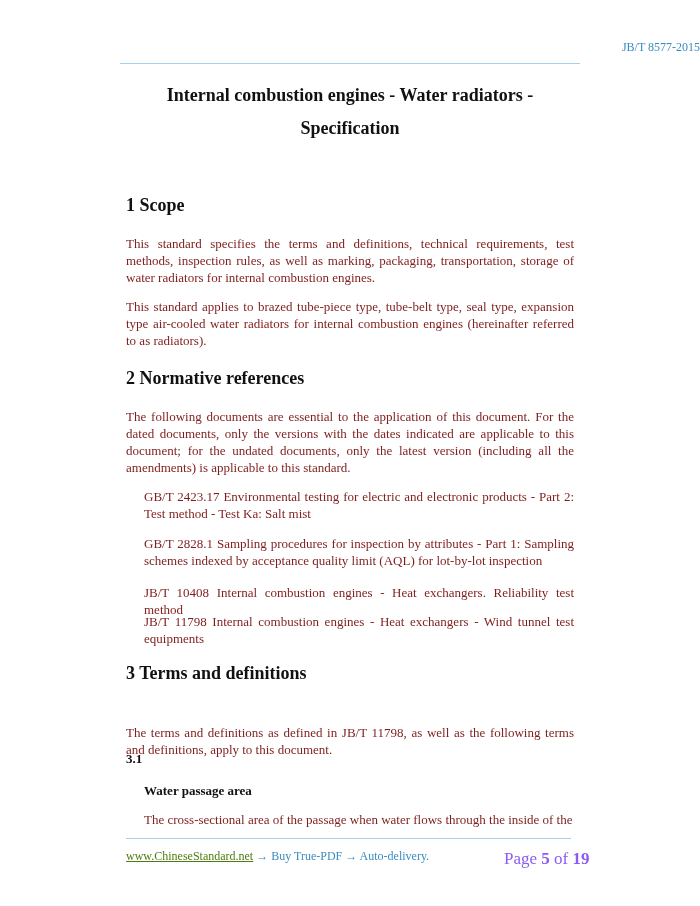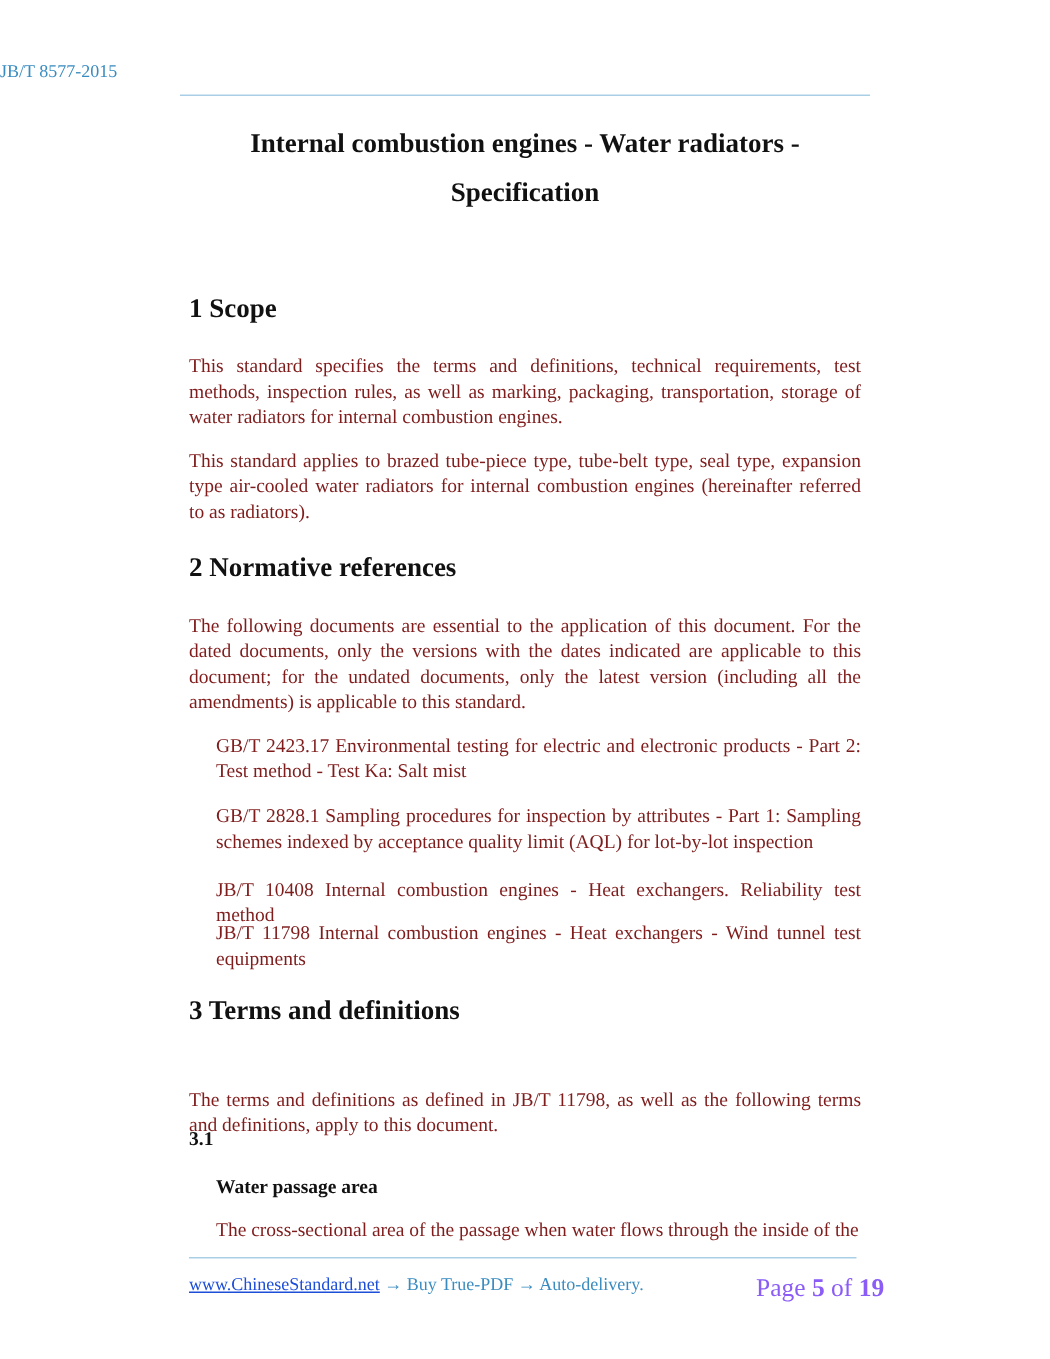--- a/index.html
+++ b/index.html
@@ -1,31 +1,31 @@
 <!DOCTYPE html>
 <html><head>
 <meta charset="utf-8">
 <style>
   html, body { margin: 0; padding: 0; background: #ffffff; }
   body { width: 700px; height: 906px; position: relative; overflow: hidden;
          font-family: "Liberation Serif", "DejaVu Serif", serif; color: #111; }
-  .header-code { position: absolute; top: 40px; left: 0; width: 700px; text-align: left;
+  .header-code { position: absolute; top: 40px; left: 0; width: 700px; text-align: right;
                  font-size: 12px; color: #3a8cc0; }
   .header-rule { position: absolute; top: 63px; left: 120px; width: 460px; height: 1px; background: #a9cfe6; }
   .title { position: absolute; left: 0; width: 700px; text-align: center; font-weight: bold; font-size: 18px; color: #111; font-family: Liberation Serif, serif; }
   .t1 { top: 85px; }
   .t2 { top: 118px; }
   .h1 { position: absolute; left: 126px; font-weight: bold; font-size: 18px; color: #111; }
   .para { position: absolute; left: 126px; width: 448px; font-size: 13px; line-height: 17px;
           text-align: justify; color: #7f1d1d; }
   .ind { left: 144px; width: 430px; }
   .sub { position: absolute; font-weight: bold; font-size: 13px; color: #111; }
   .footer-rule { position: absolute; top: 838px; left: 126px; width: 445px; height: 1px; background: #a9cfe6; }
   .footer-left { position: absolute; top: 849px; left: 126px; font-size: 12px; color: #3a8cc0; }
-  .footer-left a { color: #1d4ed8; text-decoration: underline; }
+  .footer-left a { color: #4d7c0f; text-decoration: underline; }
   .footer-right { position: absolute; top: 849px; left: 504px; font-size: 17px; color: #8b5cf6; }
   .footer-right b { font-weight: bold; }
 </style>
 </head>
 <body>
 
 <div class="header-code">JB/T 8577-2015</div>
 <div class="header-rule"></div>
 
 <div class="title t1">Internal combustion engines - Water radiators -</div>

